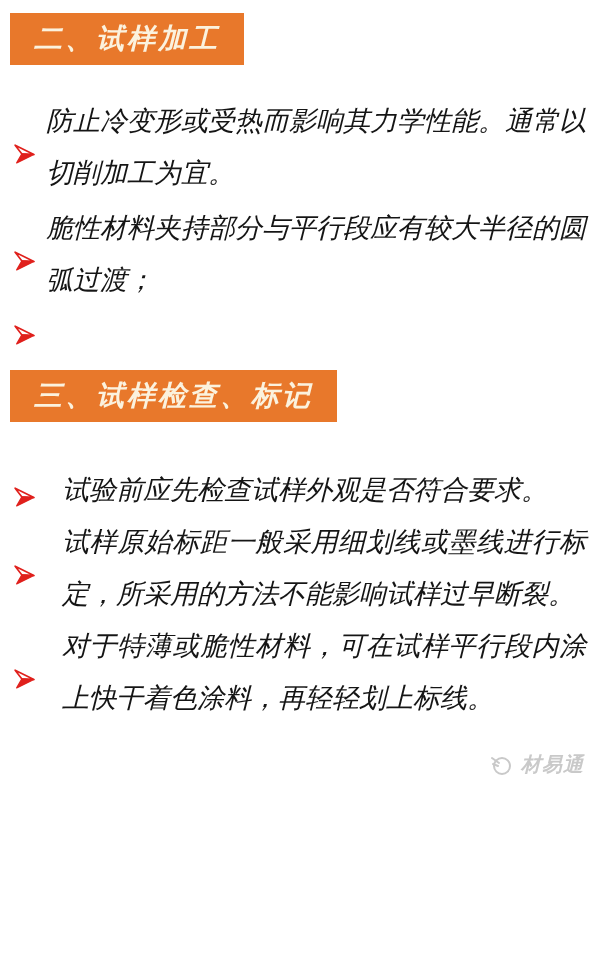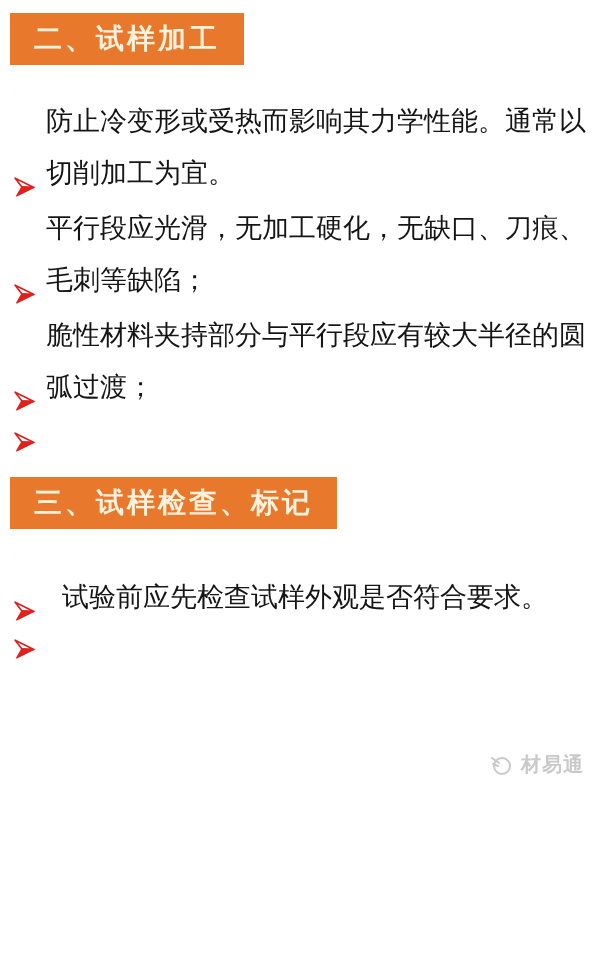--- a/index.html
+++ b/index.html
@@ -4,40 +4,41 @@
 <style>
   html, body { margin: 0; padding: 0; background: #ffffff; }
   .page {
     position: relative;
     width: 600px;
     height: 792px;
     background: #ffffff;
     overflow: hidden;
     font-family: "Liberation Sans", "DejaVu Sans", sans-serif;
     color: #111111;
+    font-style: italic;
   }
   .banner {
     display: inline-block;
     background: #E8782B;
     color: #FBF2DE;
     font-family: "DejaVu Serif", "Liberation Serif", serif;
     font-weight: bold;
     font-size: 28px;
     line-height: 32px;
     padding: 10px 24px;
     letter-spacing: 3px;
     white-space: nowrap;
   }
   .section-1 .banner { margin: 13px 0 0 10px; }
   .section-2 .banner { margin: 20px 16px 0 10px; }
   .bullets { margin-top: 30px; }
   .section-2 .bullets { margin-top: 42px; }
   .bullet {
     display: flex;
-    align-items: flex-end;
+    align-items: center;
     padding: 0 14px 0 12px;
     margin-bottom: 3px;
   }
   .section-2 .bullet { margin-bottom: 0; gap: 16px; }
   .bullet .marker {
     flex: none;
     width: 26px;
     margin-right: 8px;
     padding-top: 13px;
   }
@@ -77,29 +78,20 @@
   <div class="bullet">
     <span class="marker">
       <svg viewBox="0 0 24 24">
         <path d="M3 4 L21 13 L9.5 12.4 Z" fill="#ffffff" stroke="#E0201C" stroke-width="1.6" stroke-linejoin="round"></path>
         <path d="M9.5 12.4 L21 13 L4.5 21 Z" fill="#E0201C" stroke="#E0201C" stroke-width="1.2" stroke-linejoin="round"></path>
       </svg>
     </span>
     <span class="text">防止冷变形或受热而影响其力学性能。通常以切削加工为宜。</span>
   </div>
 
-  <div class="bullet">
-    <span class="marker">
-      <svg viewBox="0 0 24 24">
-        <path d="M3 4 L21 13 L9.5 12.4 Z" fill="#ffffff" stroke="#E0201C" stroke-width="1.6" stroke-linejoin="round"></path>
-        <path d="M9.5 12.4 L21 13 L4.5 21 Z" fill="#E0201C" stroke="#E0201C" stroke-width="1.2" stroke-linejoin="round"></path>
-      </svg>
-    </span>
-    <span class="text">平行段应光滑，无加工硬化，无缺口、刀痕、毛刺等缺陷；</span>
-  </div>
 
   <div class="bullet">
     <span class="marker">
       <svg viewBox="0 0 24 24">
         <path d="M3 4 L21 13 L9.5 12.4 Z" fill="#ffffff" stroke="#E0201C" stroke-width="1.6" stroke-linejoin="round"></path>
         <path d="M9.5 12.4 L21 13 L4.5 21 Z" fill="#E0201C" stroke="#E0201C" stroke-width="1.2" stroke-linejoin="round"></path>
       </svg>
     </span>
     <span class="text">脆性材料夹持部分与平行段应有较大半径的圆弧过渡；</span>
   </div>
@@ -130,22 +122,32 @@
     <span class="text">试验前应先检查试样外观是否符合要求。</span>
   </div>
 
   <div class="bullet">
     <span class="marker">
       <svg viewBox="0 0 24 24">
         <path d="M3 4 L21 13 L9.5 12.4 Z" fill="#ffffff" stroke="#E0201C" stroke-width="1.6" stroke-linejoin="round"></path>
         <path d="M9.5 12.4 L21 13 L4.5 21 Z" fill="#E0201C" stroke="#E0201C" stroke-width="1.2" stroke-linejoin="round"></path>
       </svg>
     </span>
+    <span class="text">试样原始标距一般采用细划线或墨线进行标定，所采用的方法不能影响试样过早断裂。</span>
   </div>
 
+  <div class="bullet">
+    <span class="marker">
+      <svg viewBox="0 0 24 24">
+        <path d="M3 4 L21 13 L9.5 12.4 Z" fill="#ffffff" stroke="#E0201C" stroke-width="1.6" stroke-linejoin="round"></path>
+        <path d="M9.5 12.4 L21 13 L4.5 21 Z" fill="#E0201C" stroke="#E0201C" stroke-width="1.2" stroke-linejoin="round"></path>
+      </svg>
+    </span>
+    <span class="text">对于特薄或脆性材料，可在试样平行段内涂上快干着色涂料，再轻轻划上标线。</span>
+  </div>
 </div>
   </section>
 
   <div class="watermark">
     <span>
       <svg viewBox="0 0 22 22">
         <circle cx="12" cy="12" r="8" fill="none" stroke="#c9c9c9" stroke-width="2"></circle>
         <path d="M2 4 L9 9 M3 10 L8 12" stroke="#c9c9c9" stroke-width="2" fill="none" stroke-linecap="round"></path>
         <circle cx="12" cy="12" r="3" fill="#ffffff"></circle>
       </svg>

